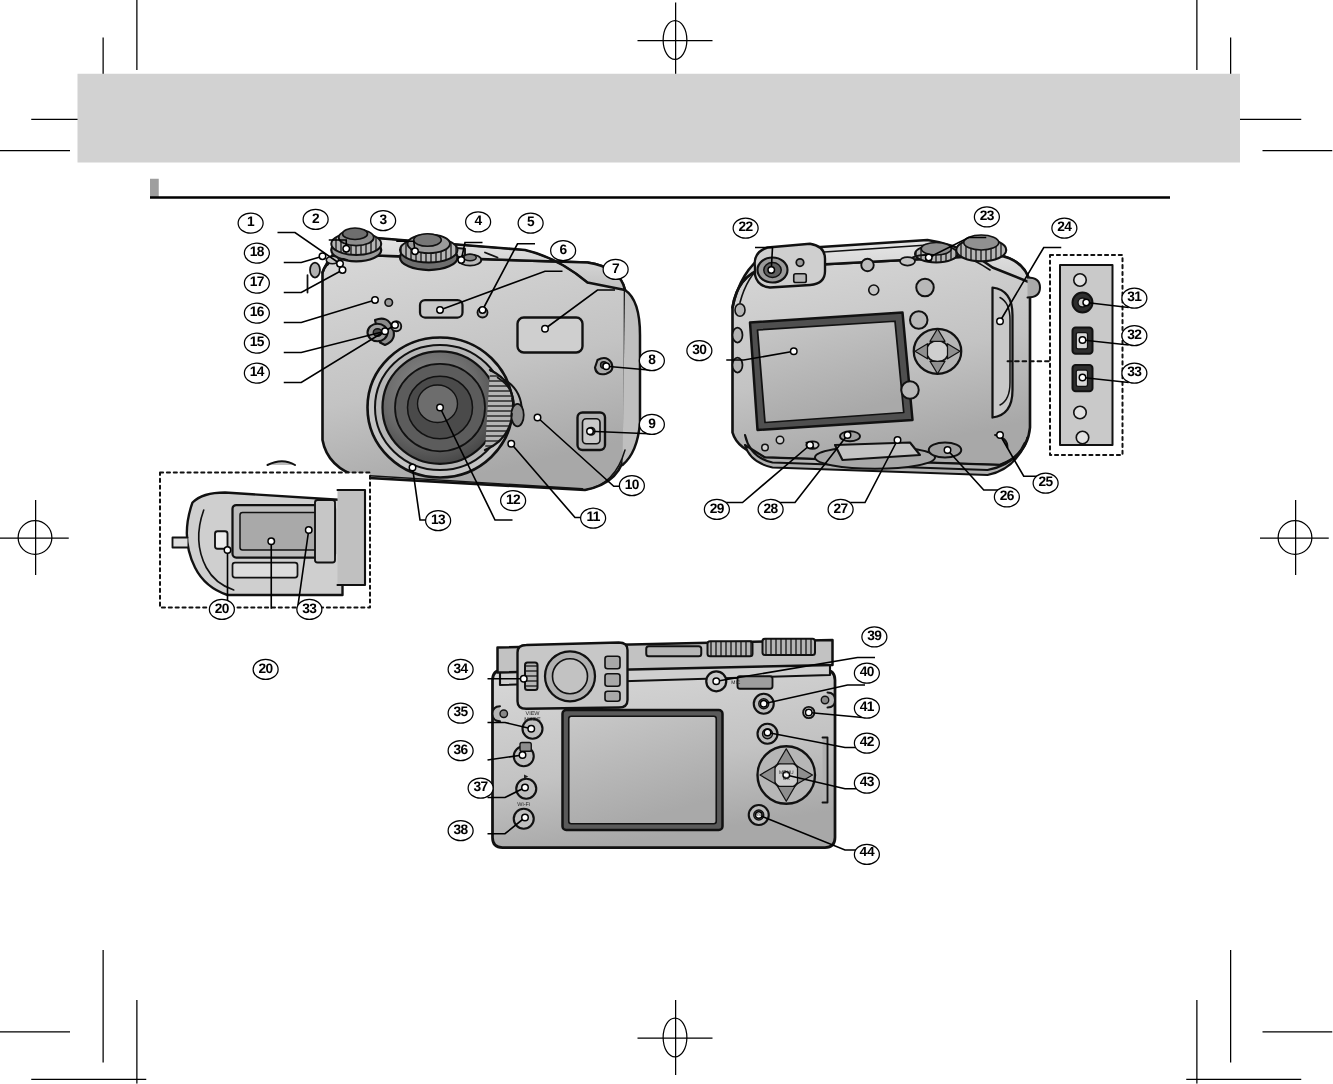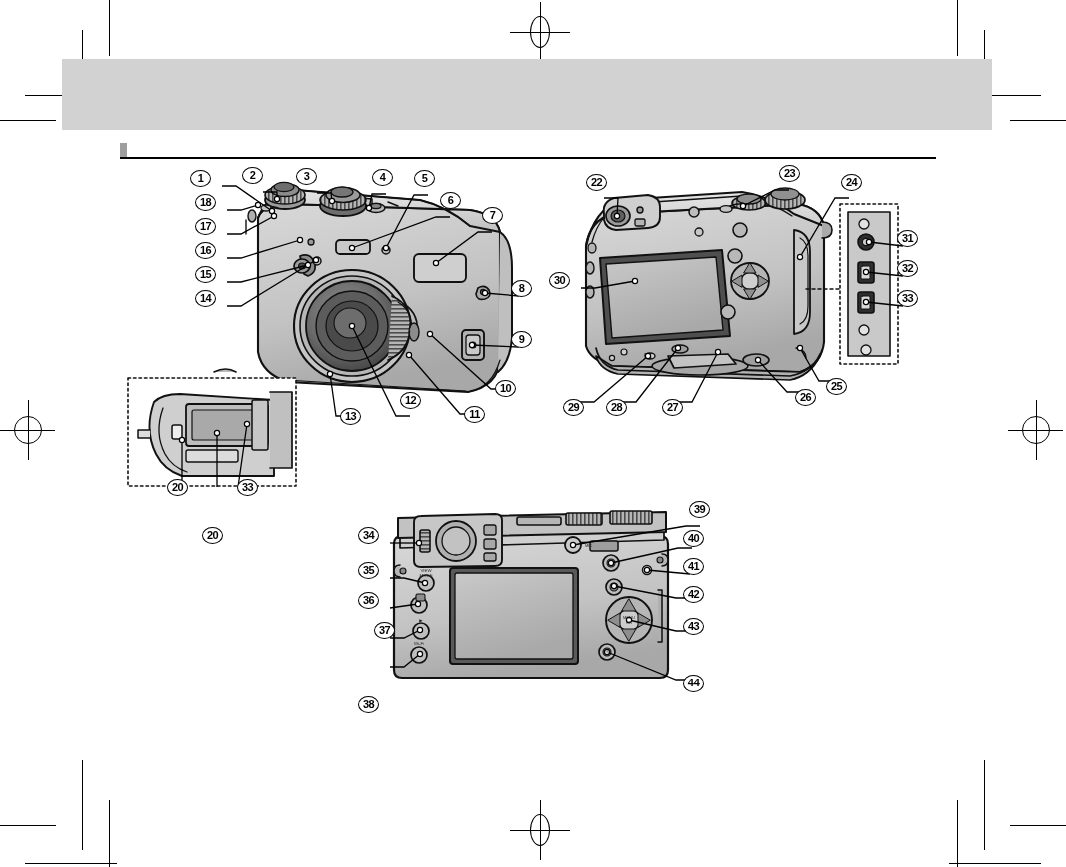--- a/index.html
+++ b/index.html
@@ -488,21 +488,21 @@
       <div class="callout" style="left: 606px; top: 399px;">28</div>
       <div class="callout" style="left: 563px; top: 399px;">29</div>
       <div class="callout" style="left: 549px; top: 272px;">30</div>
       <div class="callout" style="left: 897px; top: 230px;">31</div>
       <div class="callout" style="left: 897px; top: 260px;">32</div>
       <div class="callout" style="left: 897px; top: 290px;">33</div>
       <div class="callout" style="left: 358px; top: 527px;">34</div>
       <div class="callout" style="left: 358px; top: 562px;">35</div>
       <div class="callout" style="left: 358px; top: 592px;">36</div>
       <div class="callout" style="left: 358px; top: 622px; margin-left: 16px;">37</div>
-      <div class="callout" style="left: 358px; top: 656px; margin-top: 40px;">38</div>
+      <div class="callout" style="left: 358px; top: 656px;">38</div>
       <div class="callout" style="left: 689px; top: 501px;">39</div>
       <div class="callout" style="left: 683px; top: 530px;">40</div>
       <div class="callout" style="left: 683px; top: 558px;">41</div>
       <div class="callout" style="left: 683px; top: 586px;">42</div>
       <div class="callout" style="left: 683px; top: 618px;">43</div>
       <div class="callout" style="left: 683px; top: 675px; font-family: Liberation Mono, monospace;">44</div>
     </div>
 
 </div>
 

